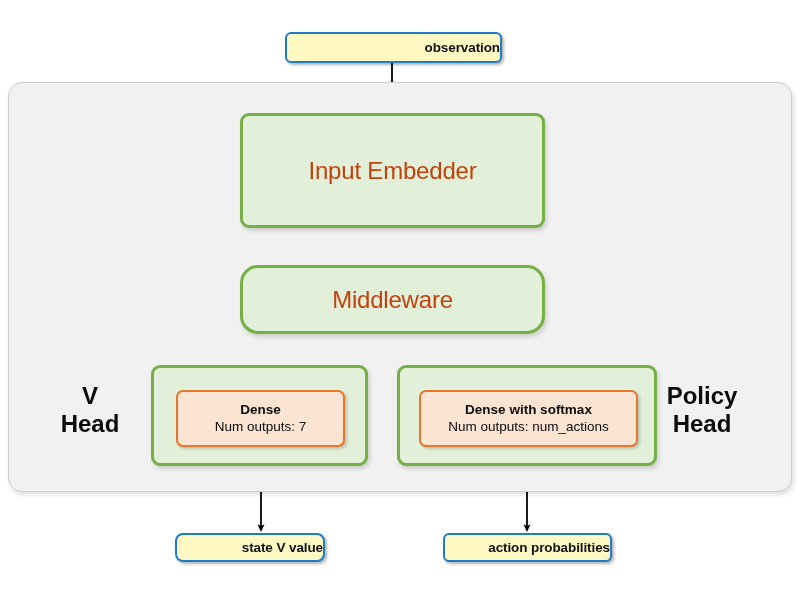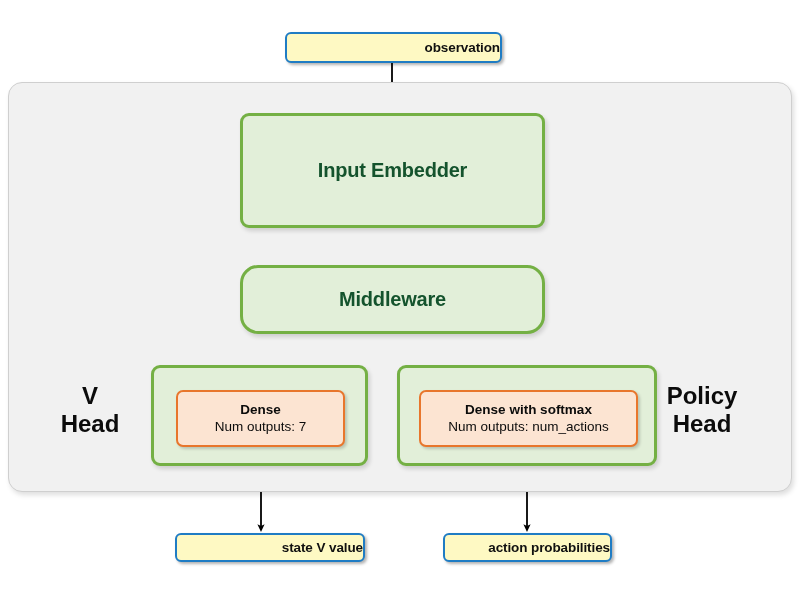--- a/index.html
+++ b/index.html
@@ -69,23 +69,23 @@
   }
 
   
   .module-box {
     background: #e2efd9;
     border: 3px solid #74b044;
     border-radius: 9px;
     box-shadow: 2px 3px 4px rgba(0,0,0,0.14);
   }
   .module-box .node-title {
-    font-size: 20px;
-    font-weight: bold;
-    color: #14532d;
+    font-size: 24px;
+    font-weight: normal;
+    color: #c2410c;
     letter-spacing: -0.2px;
   }
 
   
   .head-box {
     background: #e2efd9;
     border: 3px solid #74b044;
     border-radius: 9px;
     box-shadow: 2px 3px 4px rgba(0,0,0,0.14);
   }
@@ -176,21 +176,21 @@
   <div class="node head-box" style="left:397px; top:365px; width:260px; height:101px;"></div>
 
   <div class="node dense-box" style="left:419px; top:390px; width:219px; height:57px;align-items:center;">
     <span class="node-title">Dense with softmax</span>
     <span class="node-sub">Num outputs: num_actions</span>
   </div>
 
   <div class="head-label" style="left:642px; top:382px; width:120px;">Policy
 Head</div>
 
-  <div class="node io-box" style="left:175px; top:533px; width:190px; height:29px;">
+  <div class="node io-box" style="left:175px; top:533px; width:150px; height:29px;border-radius:8px;">
     <span class="node-title">state V value</span>
   </div>
 
   <div class="node io-box" style="left:443px; top:533px; width:169px; height:29px;">
     <span class="node-title">action probabilities</span>
   </div>
 
 </div>
 
 </body></html>

